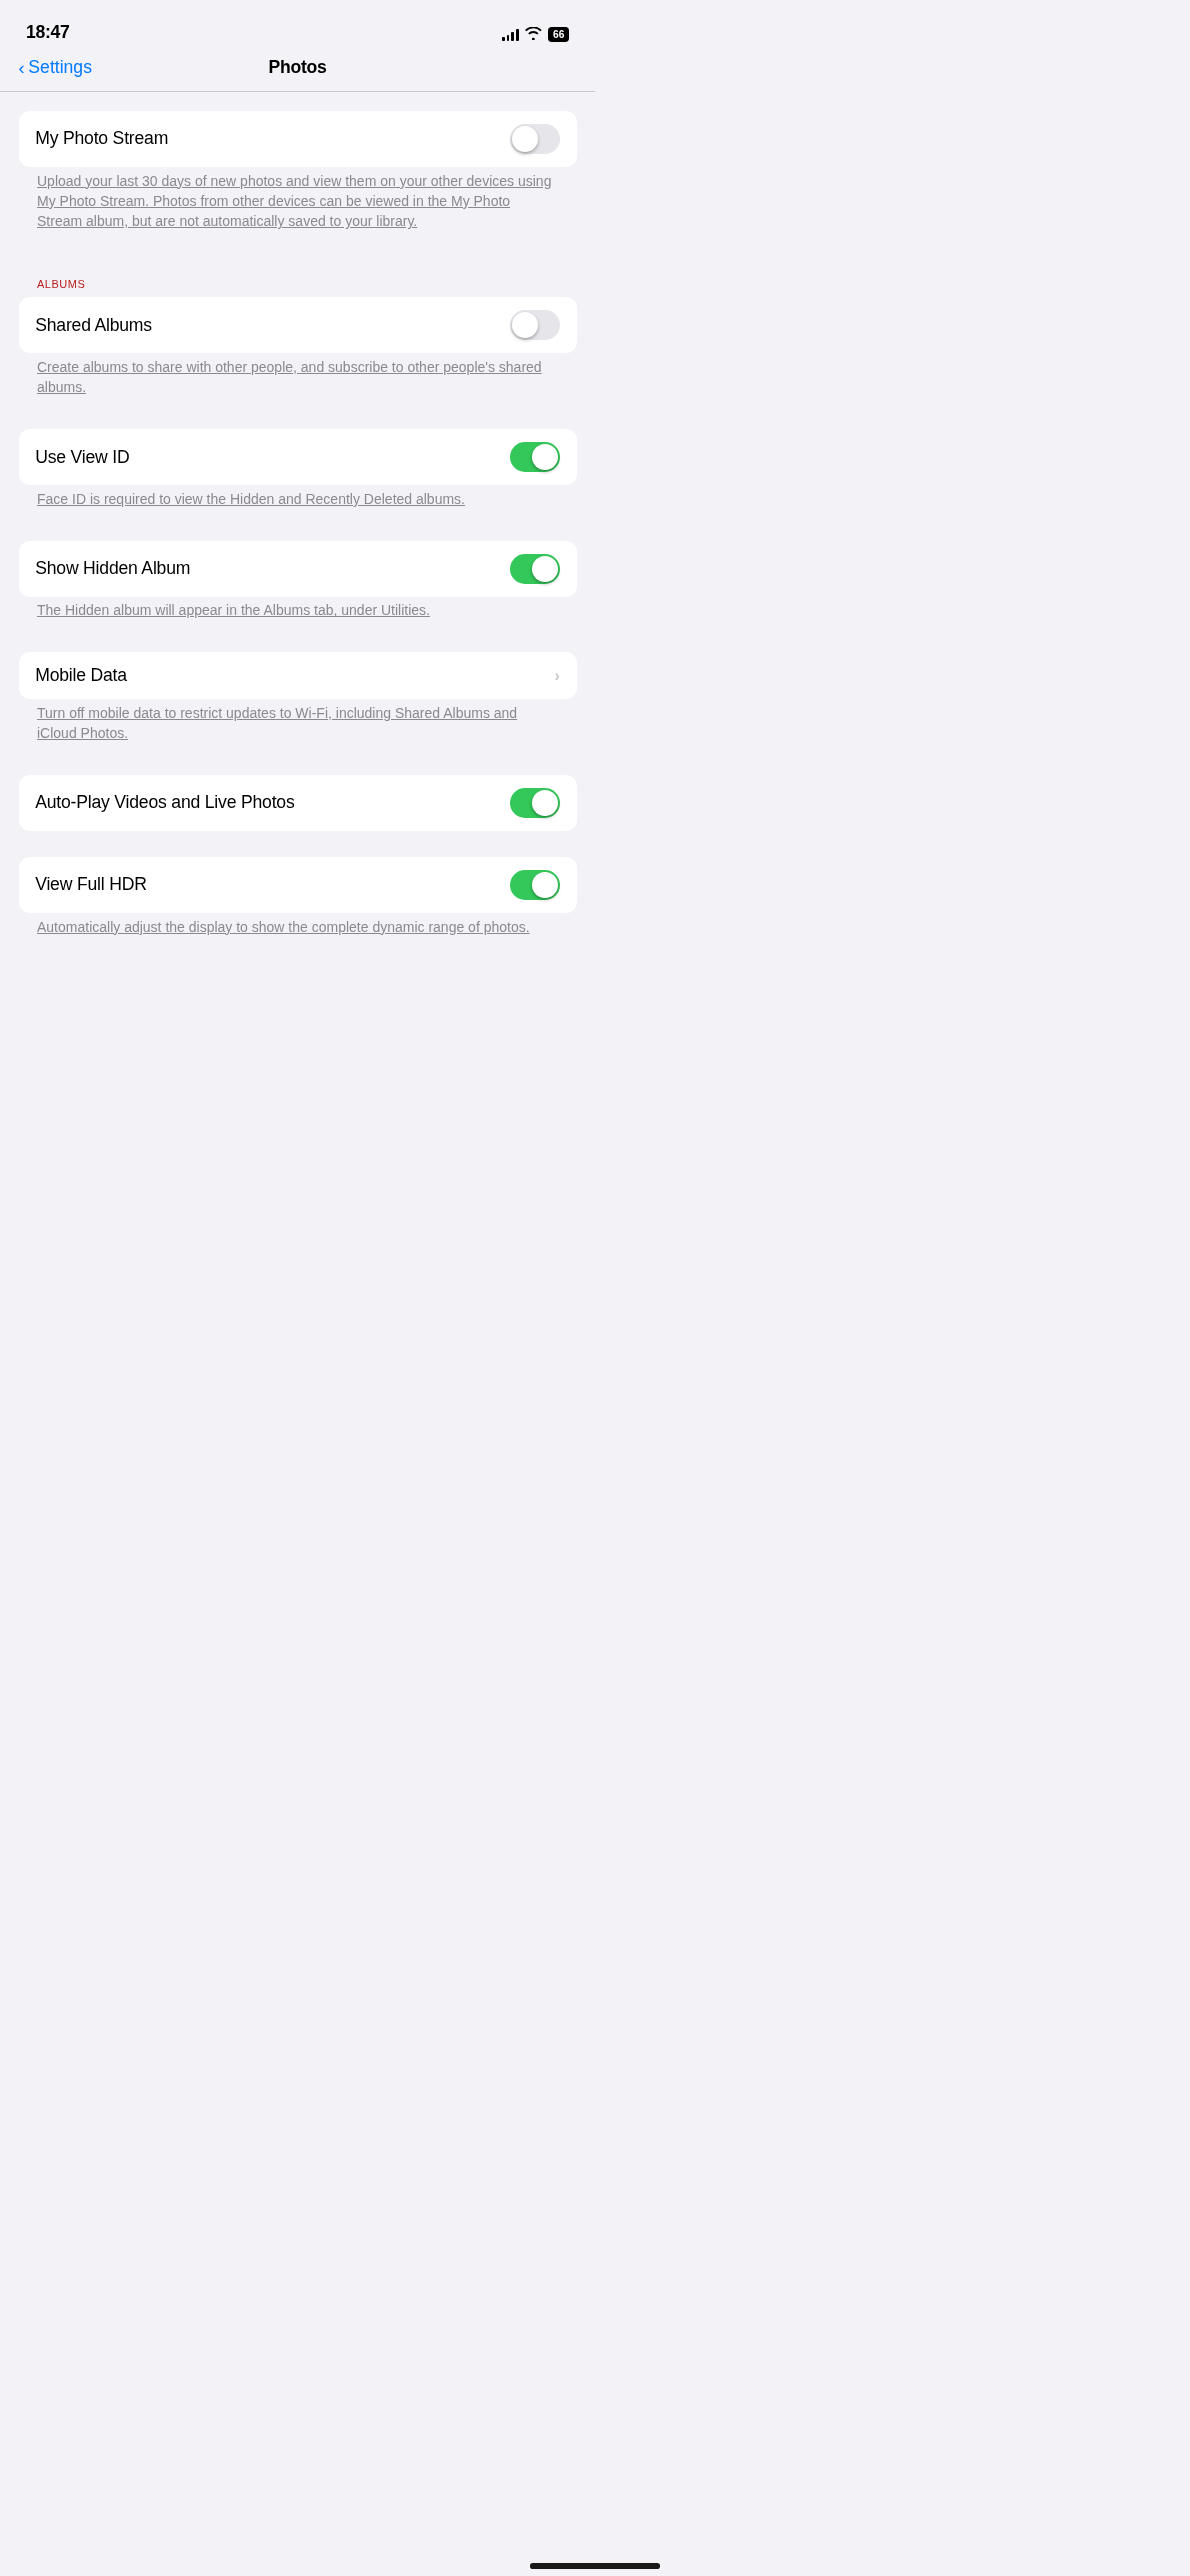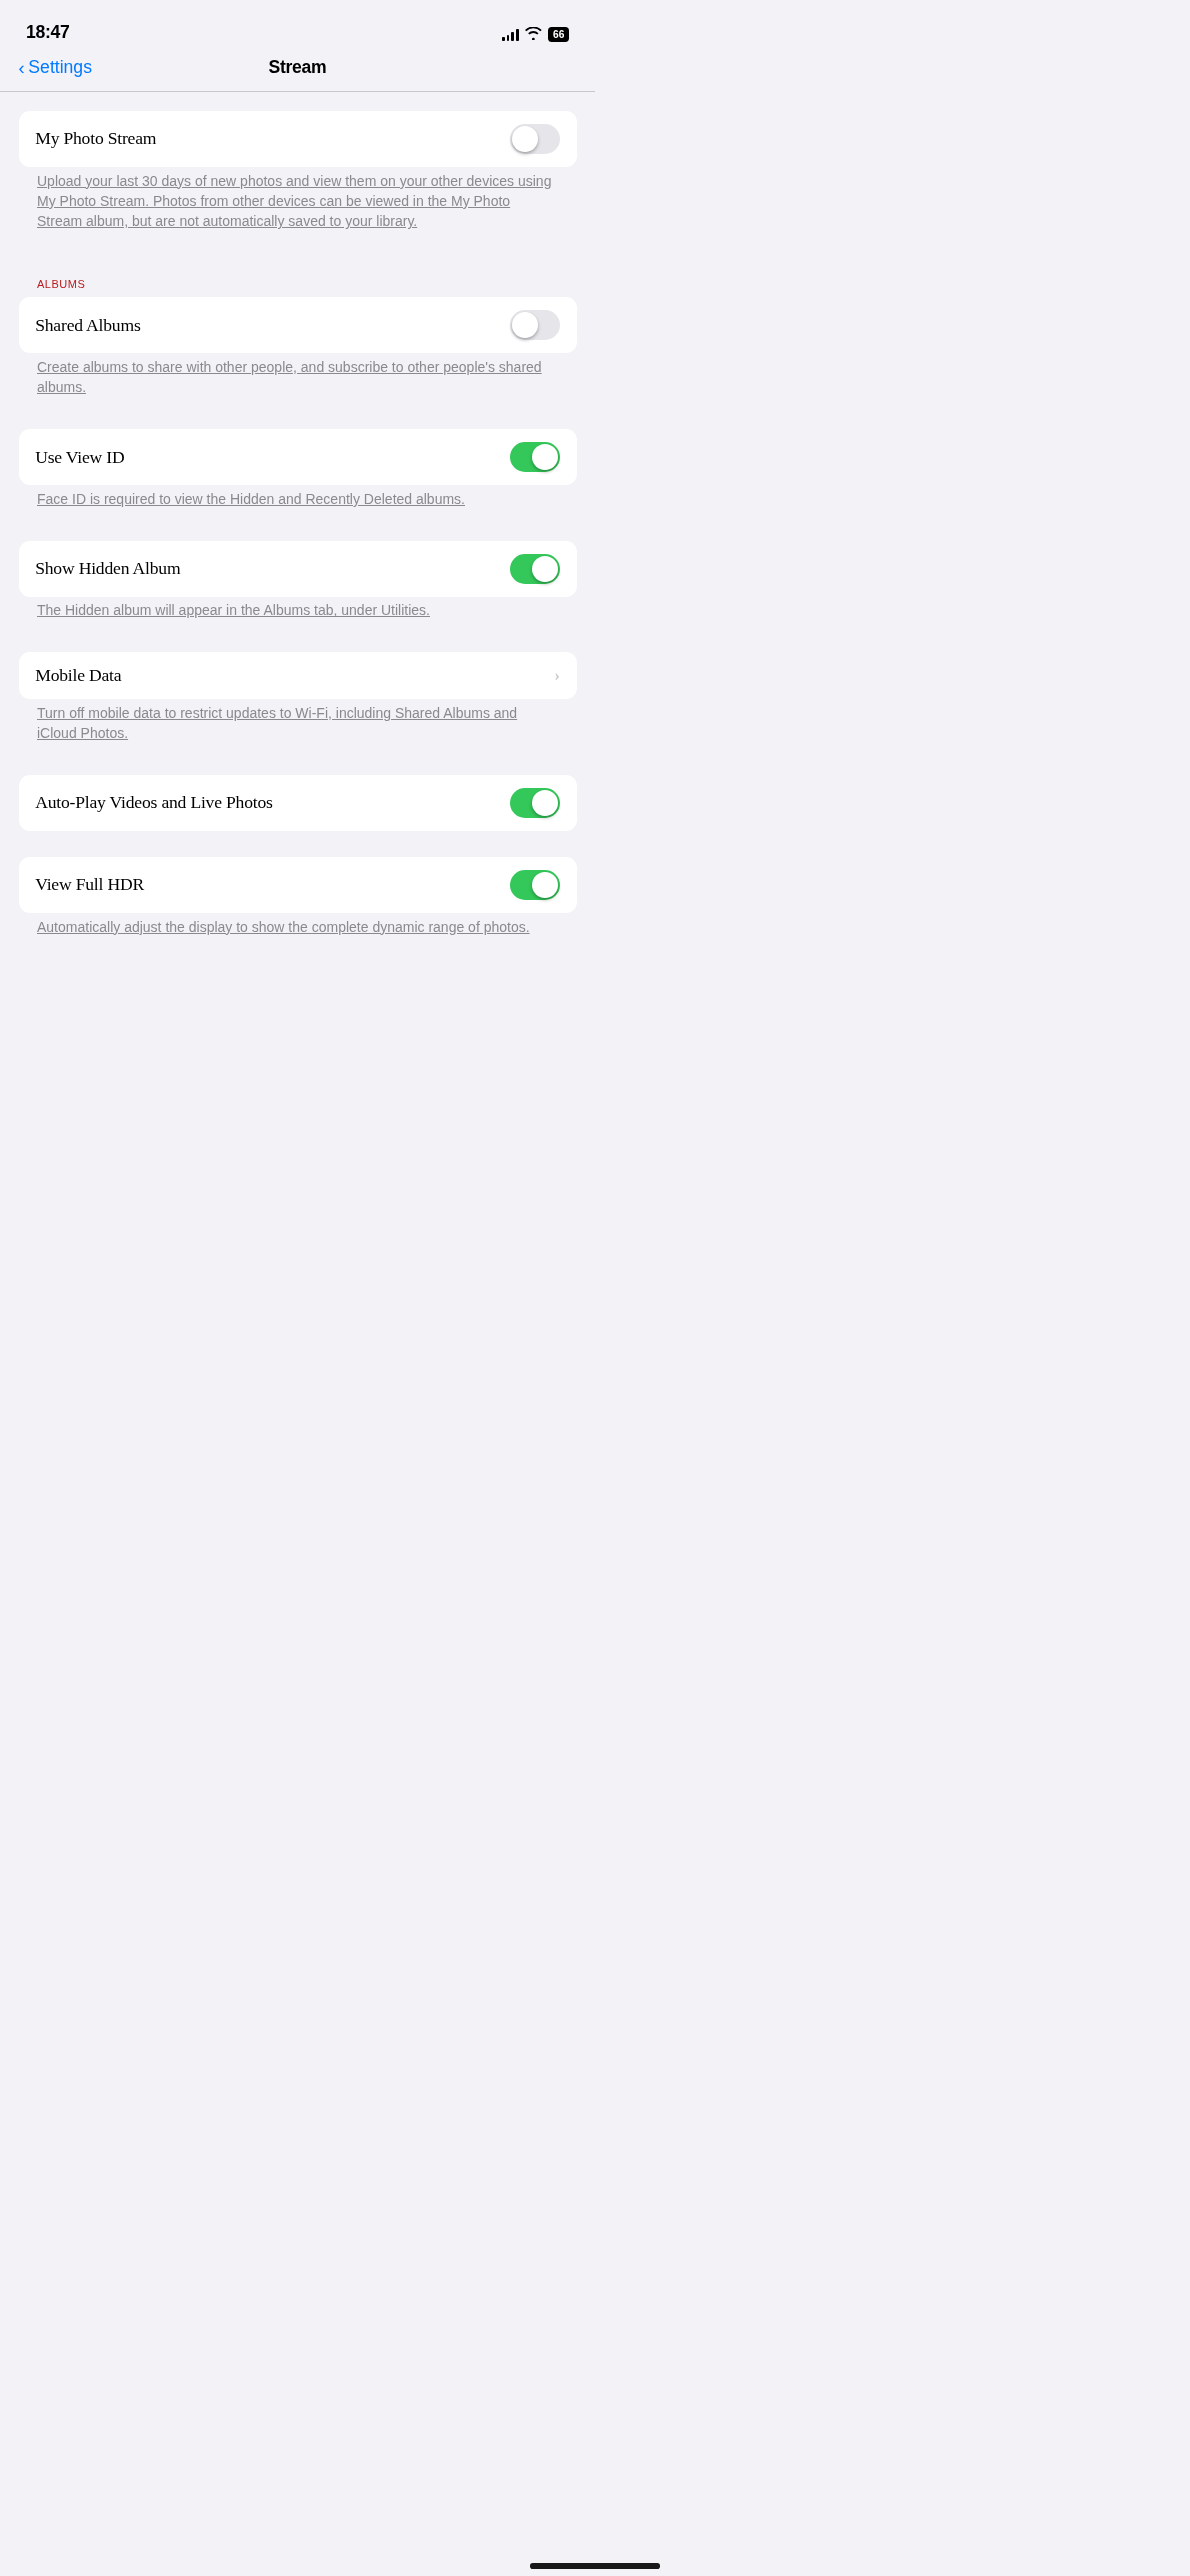--- a/index.html
+++ b/index.html
@@ -108,21 +108,20 @@
       border-radius: 11px;
       overflow: hidden;
       margin-bottom: 7.4px;
     }
     .setting-row {
       display: flex;
       align-items: center;
       justify-content: space-between;
       padding: 13px 16.7px;
       background: #fff;
-      font-family: Liberation Serif, serif;
     }
     .setting-label {
       font-size: 17.6px;
       font-weight: 400;
       color: #000;
       letter-spacing: -0.2px;
     }
     .setting-description {
       font-size: 14px;
       color: #8a8a8e;
@@ -231,21 +230,21 @@
       <span>66</span>
     </div>
   </div>
 </div>
 
 <div class="nav-header">
   <div class="nav-back">
     <span class="nav-back-chevron">‹</span>
     <span>Settings</span>
   </div>
-  <span class="nav-title">Stream</span>
+  <span class="nav-title">Photos</span>
 </div>
 
 <div class="content">
 
   <div class="setting-card">
     <div class="setting-row">
       <span class="setting-label">My Photo Stream</span>
       <div class="toggle off">
         <div class="toggle-knob"></div>
       </div>

